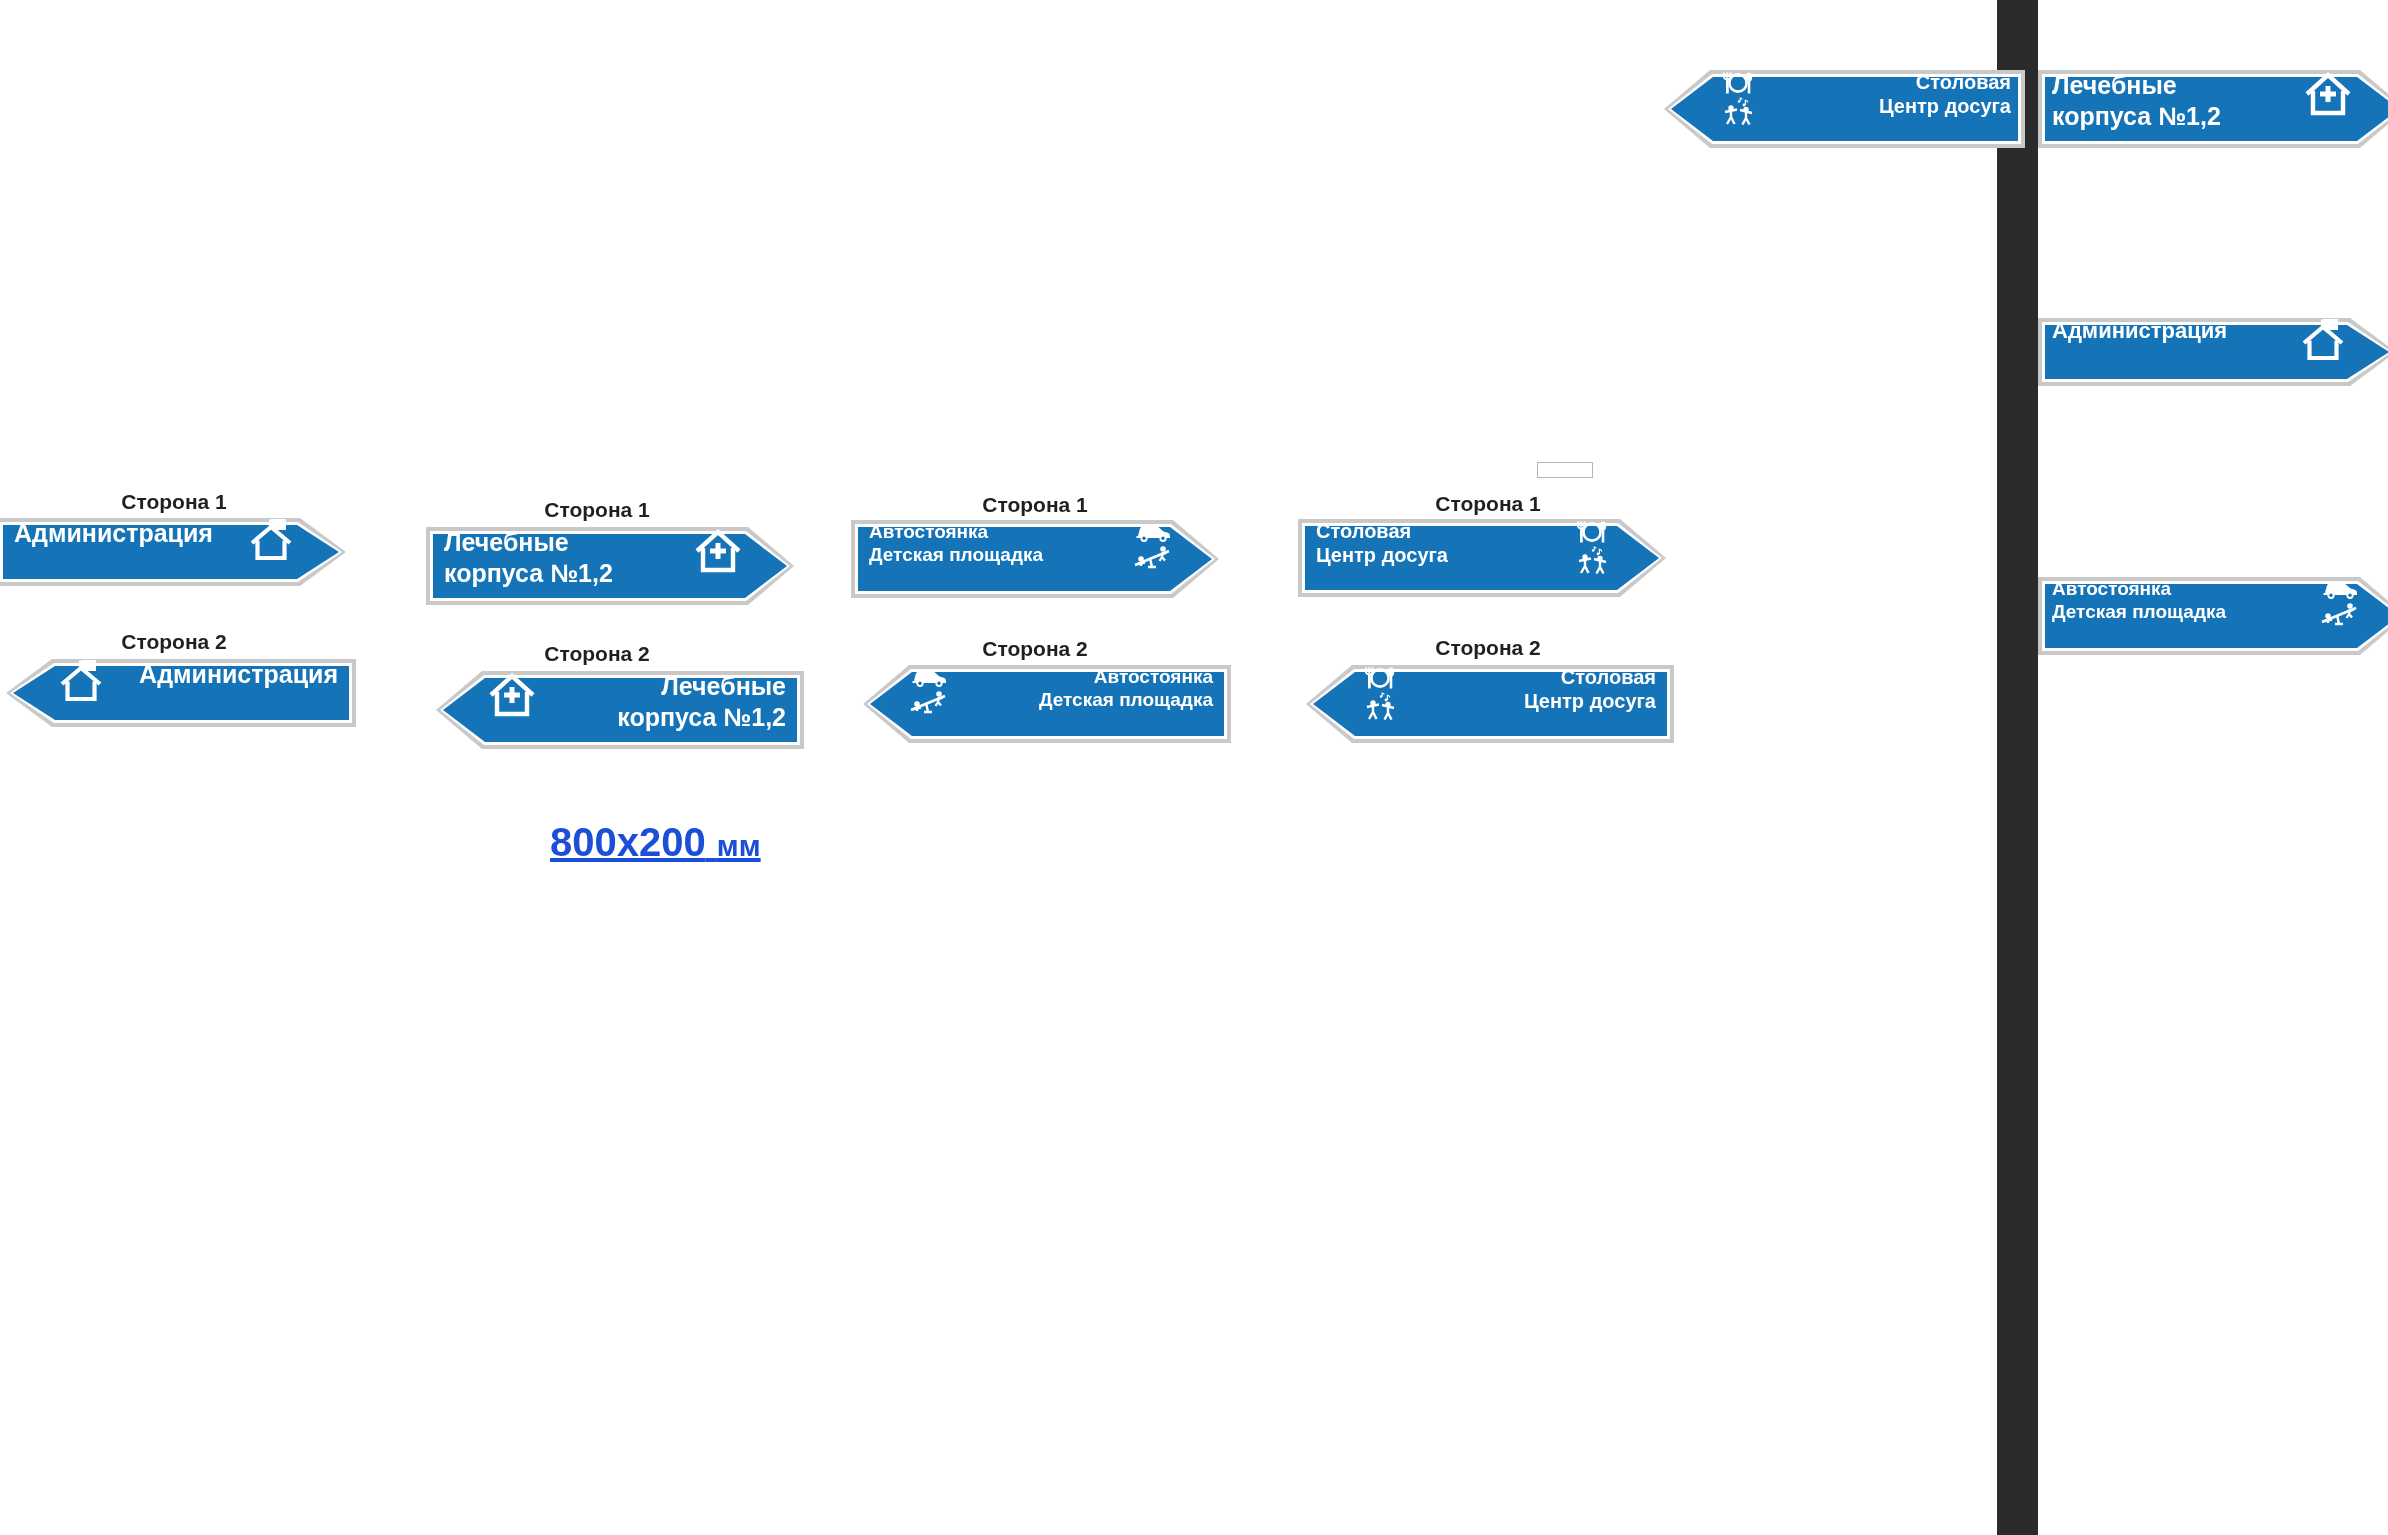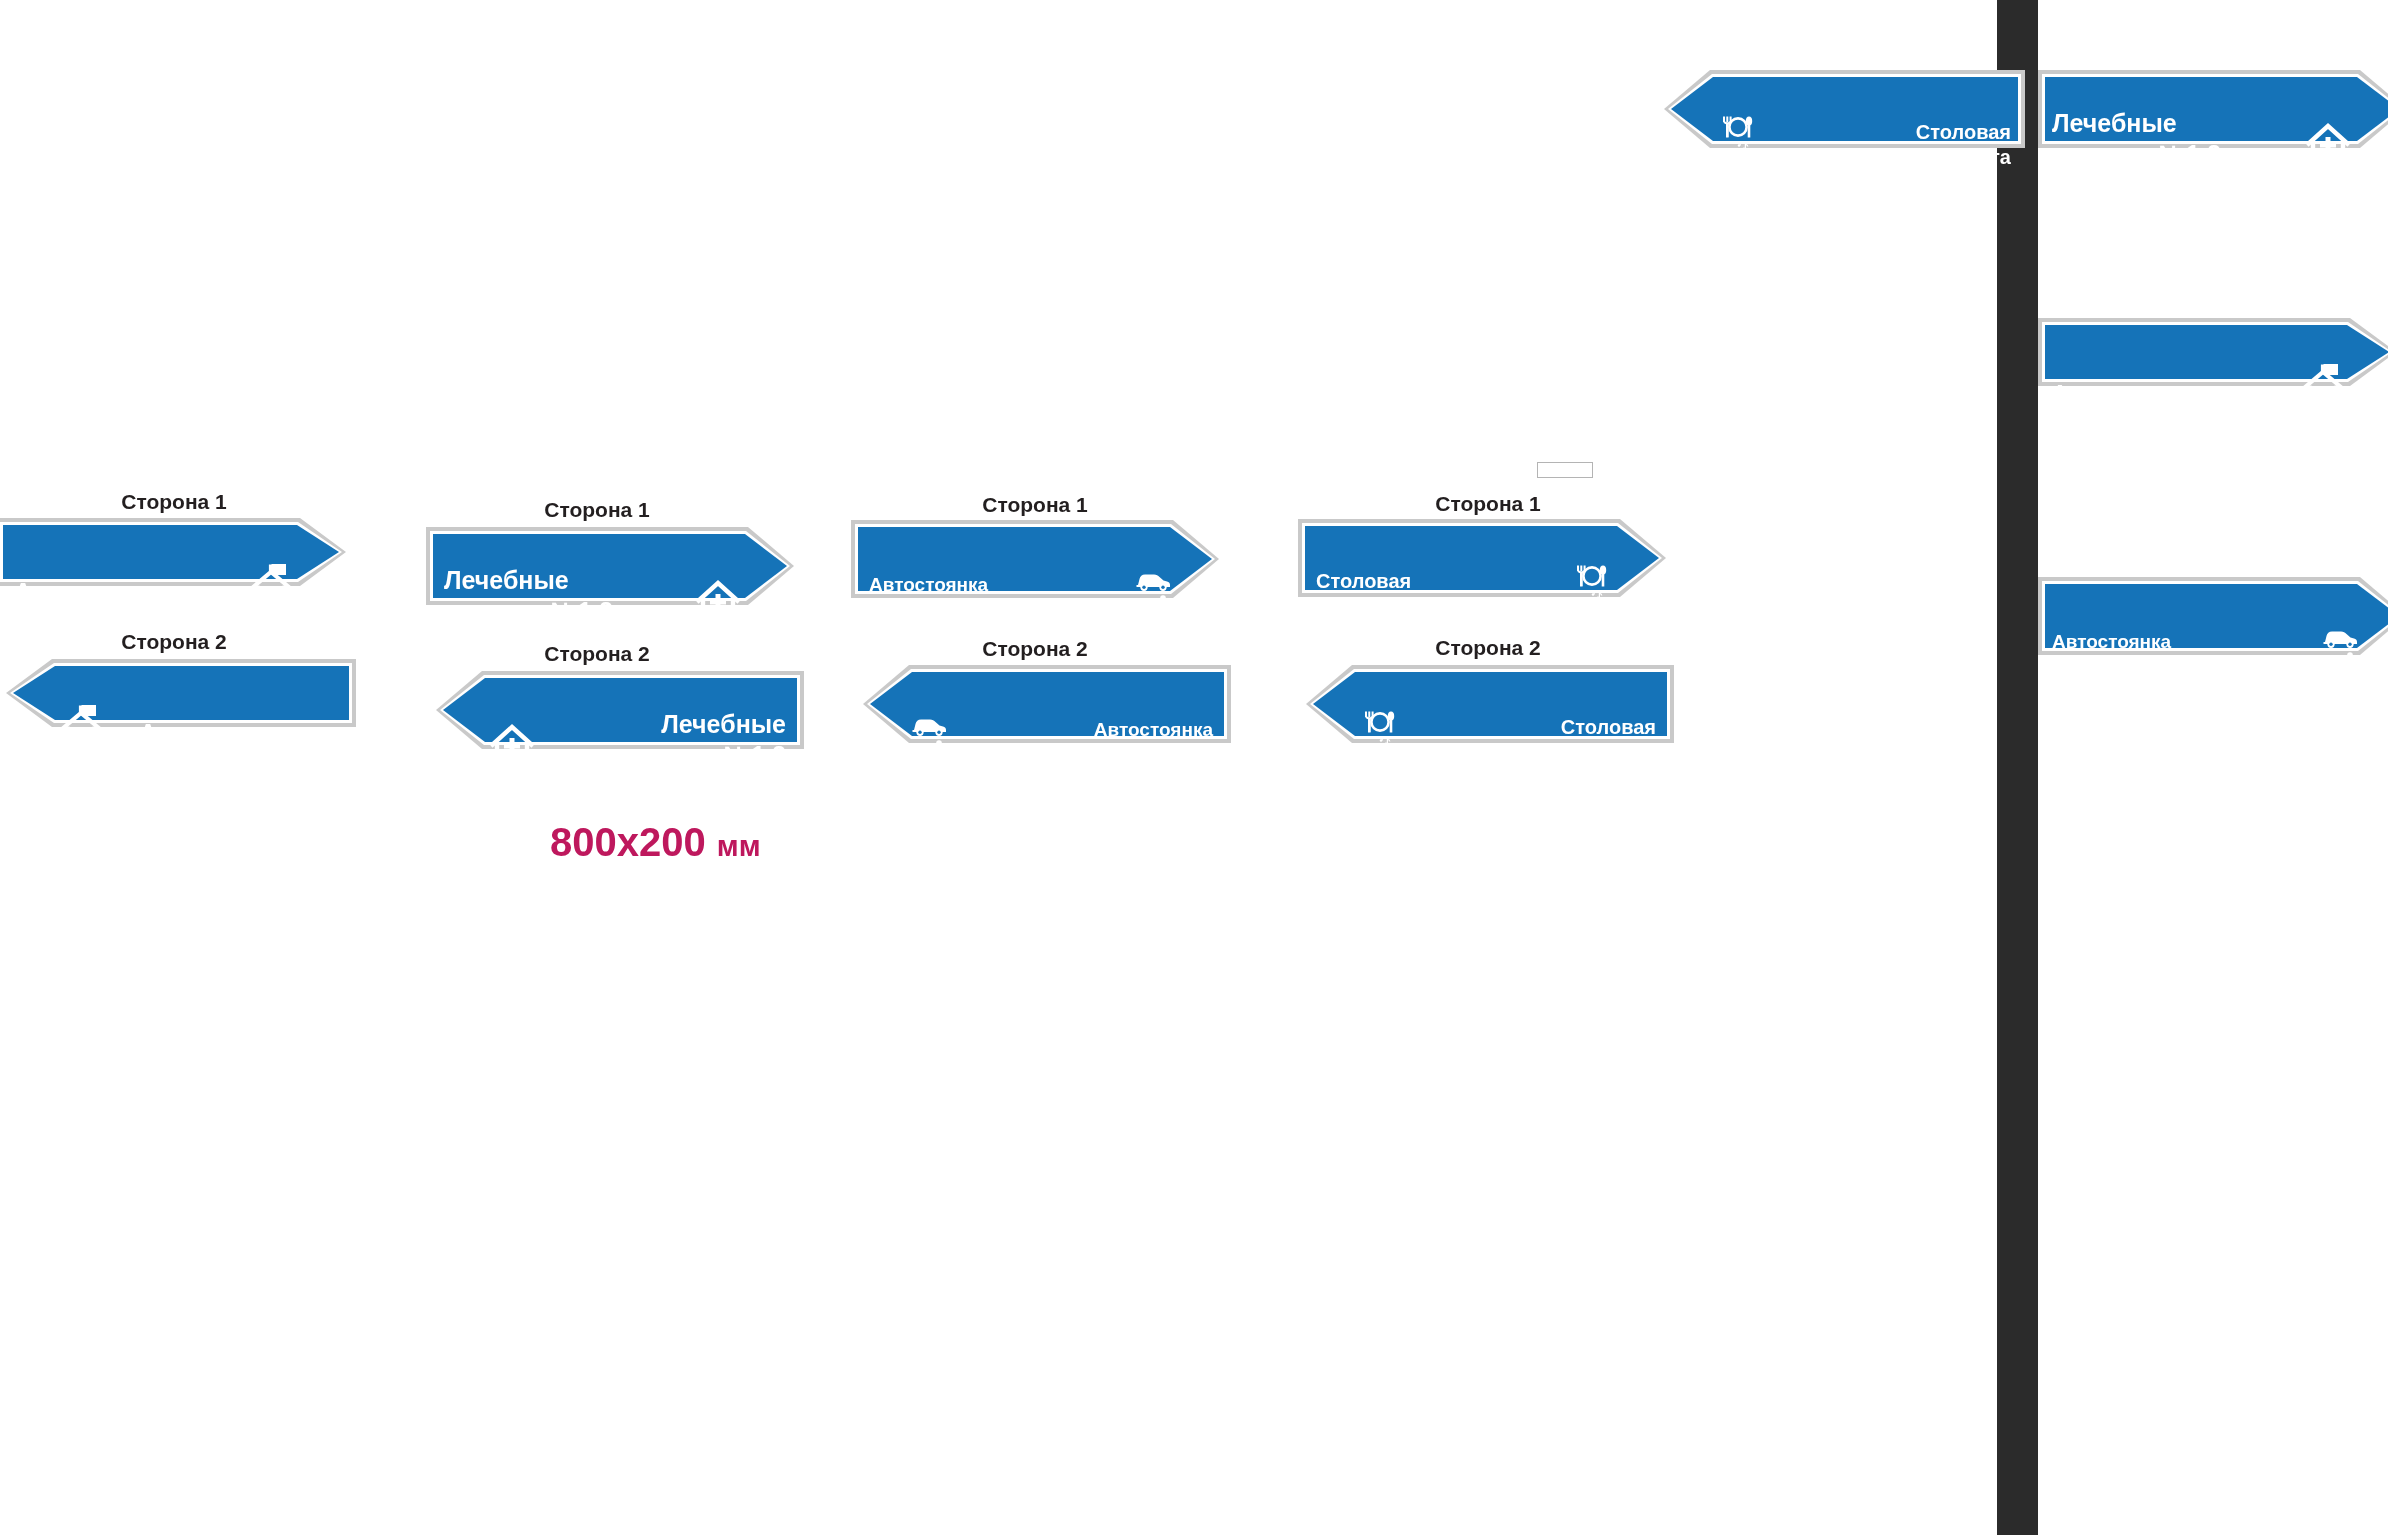--- a/index.html
+++ b/index.html
@@ -35,24 +35,23 @@
   .dir-right .sign-outer{clip-path:polygon(0 0, calc(100% - 46px) 0, 100% 50%, calc(100% - 46px) 100%, 0 100%);}
   .dir-right .sign-inner{clip-path:polygon(0 0, calc(100% - 44px) 0, 100% 50%, calc(100% - 44px) 100%, 0 100%);}
   .dir-right .sign-face{clip-path:polygon(0 0, calc(100% - 42px) 0, 100% 50%, calc(100% - 42px) 100%, 0 100%);}
 
   .dir-left .sign-outer{clip-path:polygon(46px 0, 100% 0, 100% 100%, 46px 100%, 0 50%);}
   .dir-left .sign-inner{clip-path:polygon(44px 0, 100% 0, 100% 100%, 44px 100%, 0 50%);}
   .dir-left .sign-face{clip-path:polygon(42px 0, 100% 0, 100% 100%, 42px 100%, 0 50%);}
 
   .sign-content{
     position:relative;z-index:3;
-    display:flex;align-items:flex-end;
+    display:flex;align-items:flex-start;
     width:100%;height:100%;
     box-sizing:border-box;
-    margin-top:21px;
   }
   .dir-right .sign-content{padding-left:18px;padding-right:52px;justify-content:space-between;}
   .dir-left  .sign-content{padding-left:52px;padding-right:18px;justify-content:space-between;flex-direction:row;}
 
   .sign-labels{
     display:flex;flex-direction:column;justify-content:center;
     color:#ffffff;font-weight:bold;line-height:1.22;
     white-space:nowrap;
   }
   .dir-right .sign-labels{text-align:left;align-items:flex-start;}
@@ -69,23 +68,24 @@
     position:absolute;
     color:#231f20;
     font-weight:bold;
     white-space:nowrap;
     text-align:center;
   }
 
   
   .dim-label{
     position:absolute;
-    color:#be185d;
+    color:#1d4ed8;
     font-weight:bold;
     white-space:nowrap;
+    text-decoration:underline;
   }
   .dim-label .dim-unit{font-size:.74em;font-weight:bold;}
 
   
   .pole{
     position:absolute;
     background:#2b2b2b;
   }
 
   

